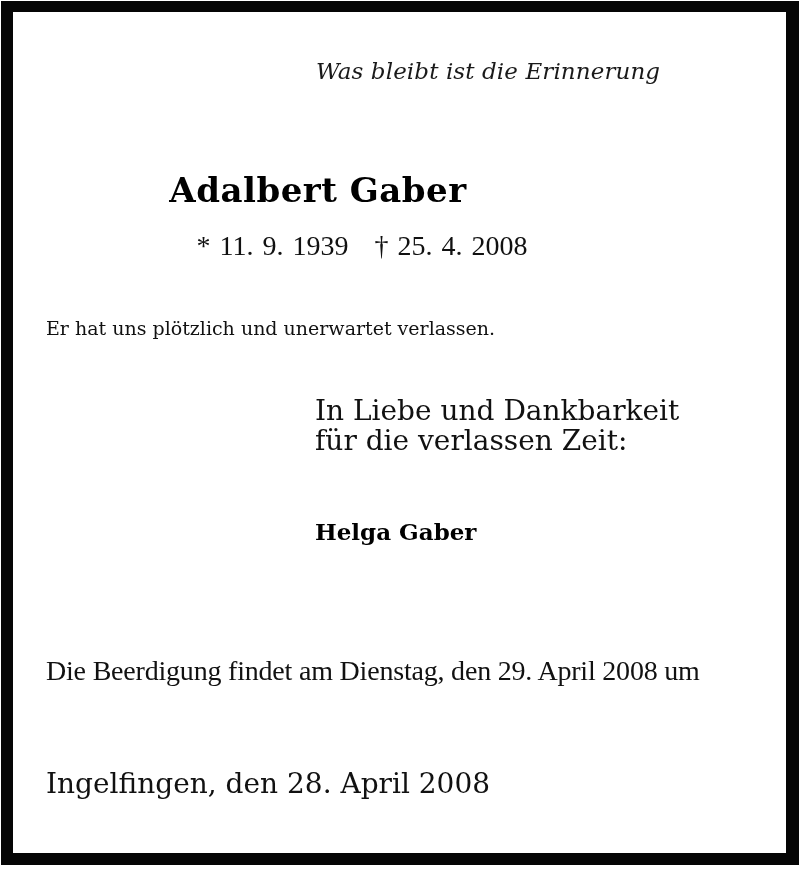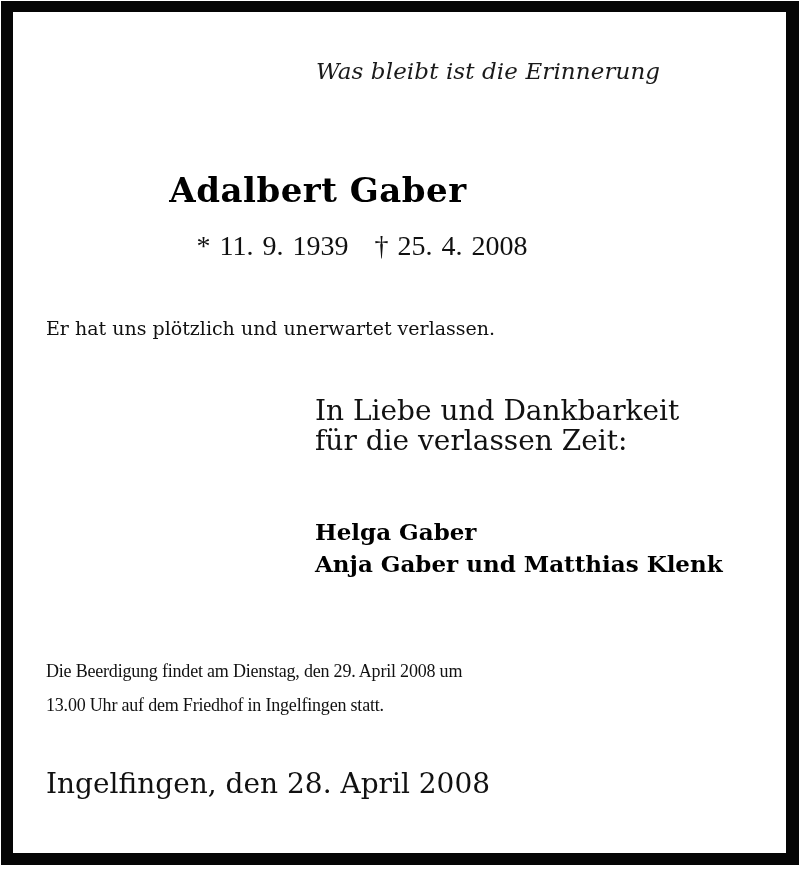--- a/index.html
+++ b/index.html
@@ -82,21 +82,21 @@
       font-weight: bold;
       font-size: 23px;
       line-height: 32px;
       color: #000000;
       margin-top: 48px;
     }
     .funeral {
       left: 46px;
       top: 654px;
       font-family: "Liberation Serif", serif;
-      font-size: 18px;
+      font-size: 28px;
       line-height: 34px;
       letter-spacing: -0.2px;
     }
     .placedate {
       left: 46px;
       top: 768px;
       font-size: 28px;
       line-height: 32px;
     }
     .line { display: block; }
@@ -118,21 +118,19 @@
 
 <div class="abs sudden">Er hat uns plötzlich und unerwartet verlassen.</div>
 
 <div class="abs thanks">
   <span class="line">In Liebe und Dankbarkeit</span>
   <span class="line">für die verlassen Zeit:</span>
 </div>
 
 <div class="abs mourners">
   <span class="line">Helga Gaber</span>
-  <span class="line">Anja Gaber und Matthias Klenk</span>
 </div>
 
 <div class="abs funeral">
   <span class="line">Die Beerdigung findet am Dienstag, den 29. April 2008 um</span>
-  <span class="line">13.00 Uhr auf dem Friedhof in Ingelfingen statt.</span>
 </div>
 
 <div class="abs placedate">Ingelfingen, den 28. April 2008</div>
 
 </body></html>

